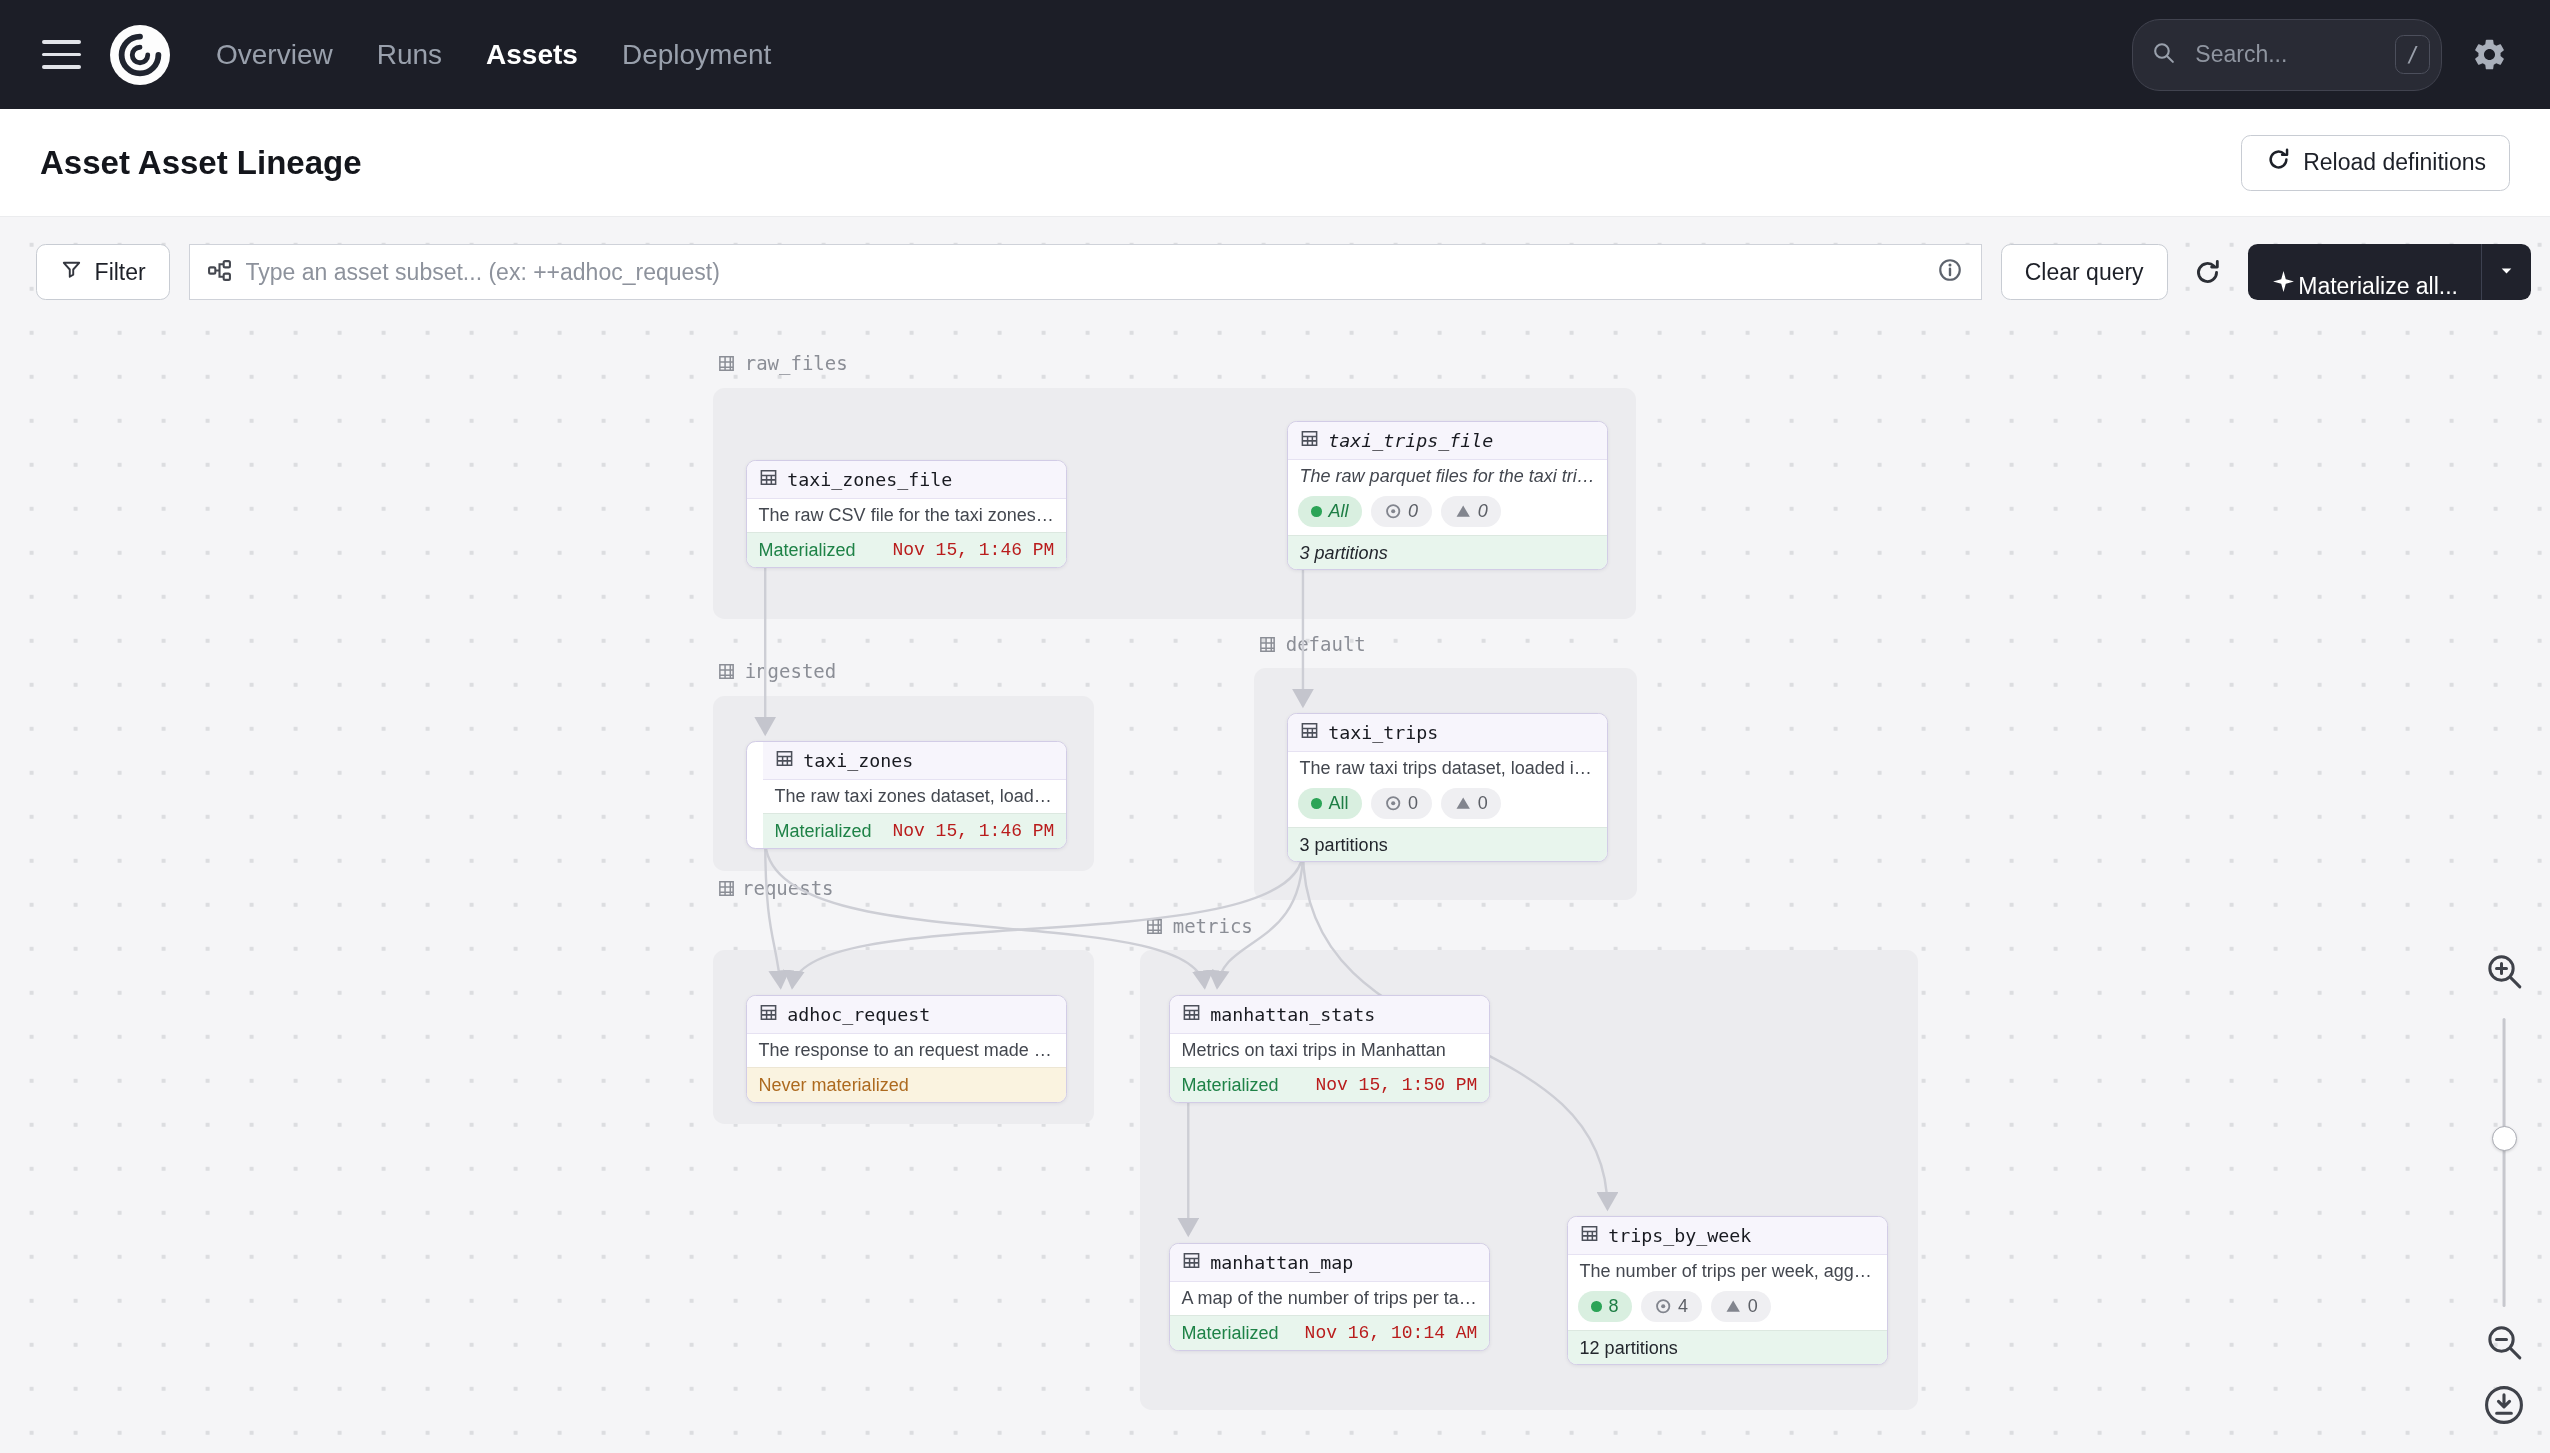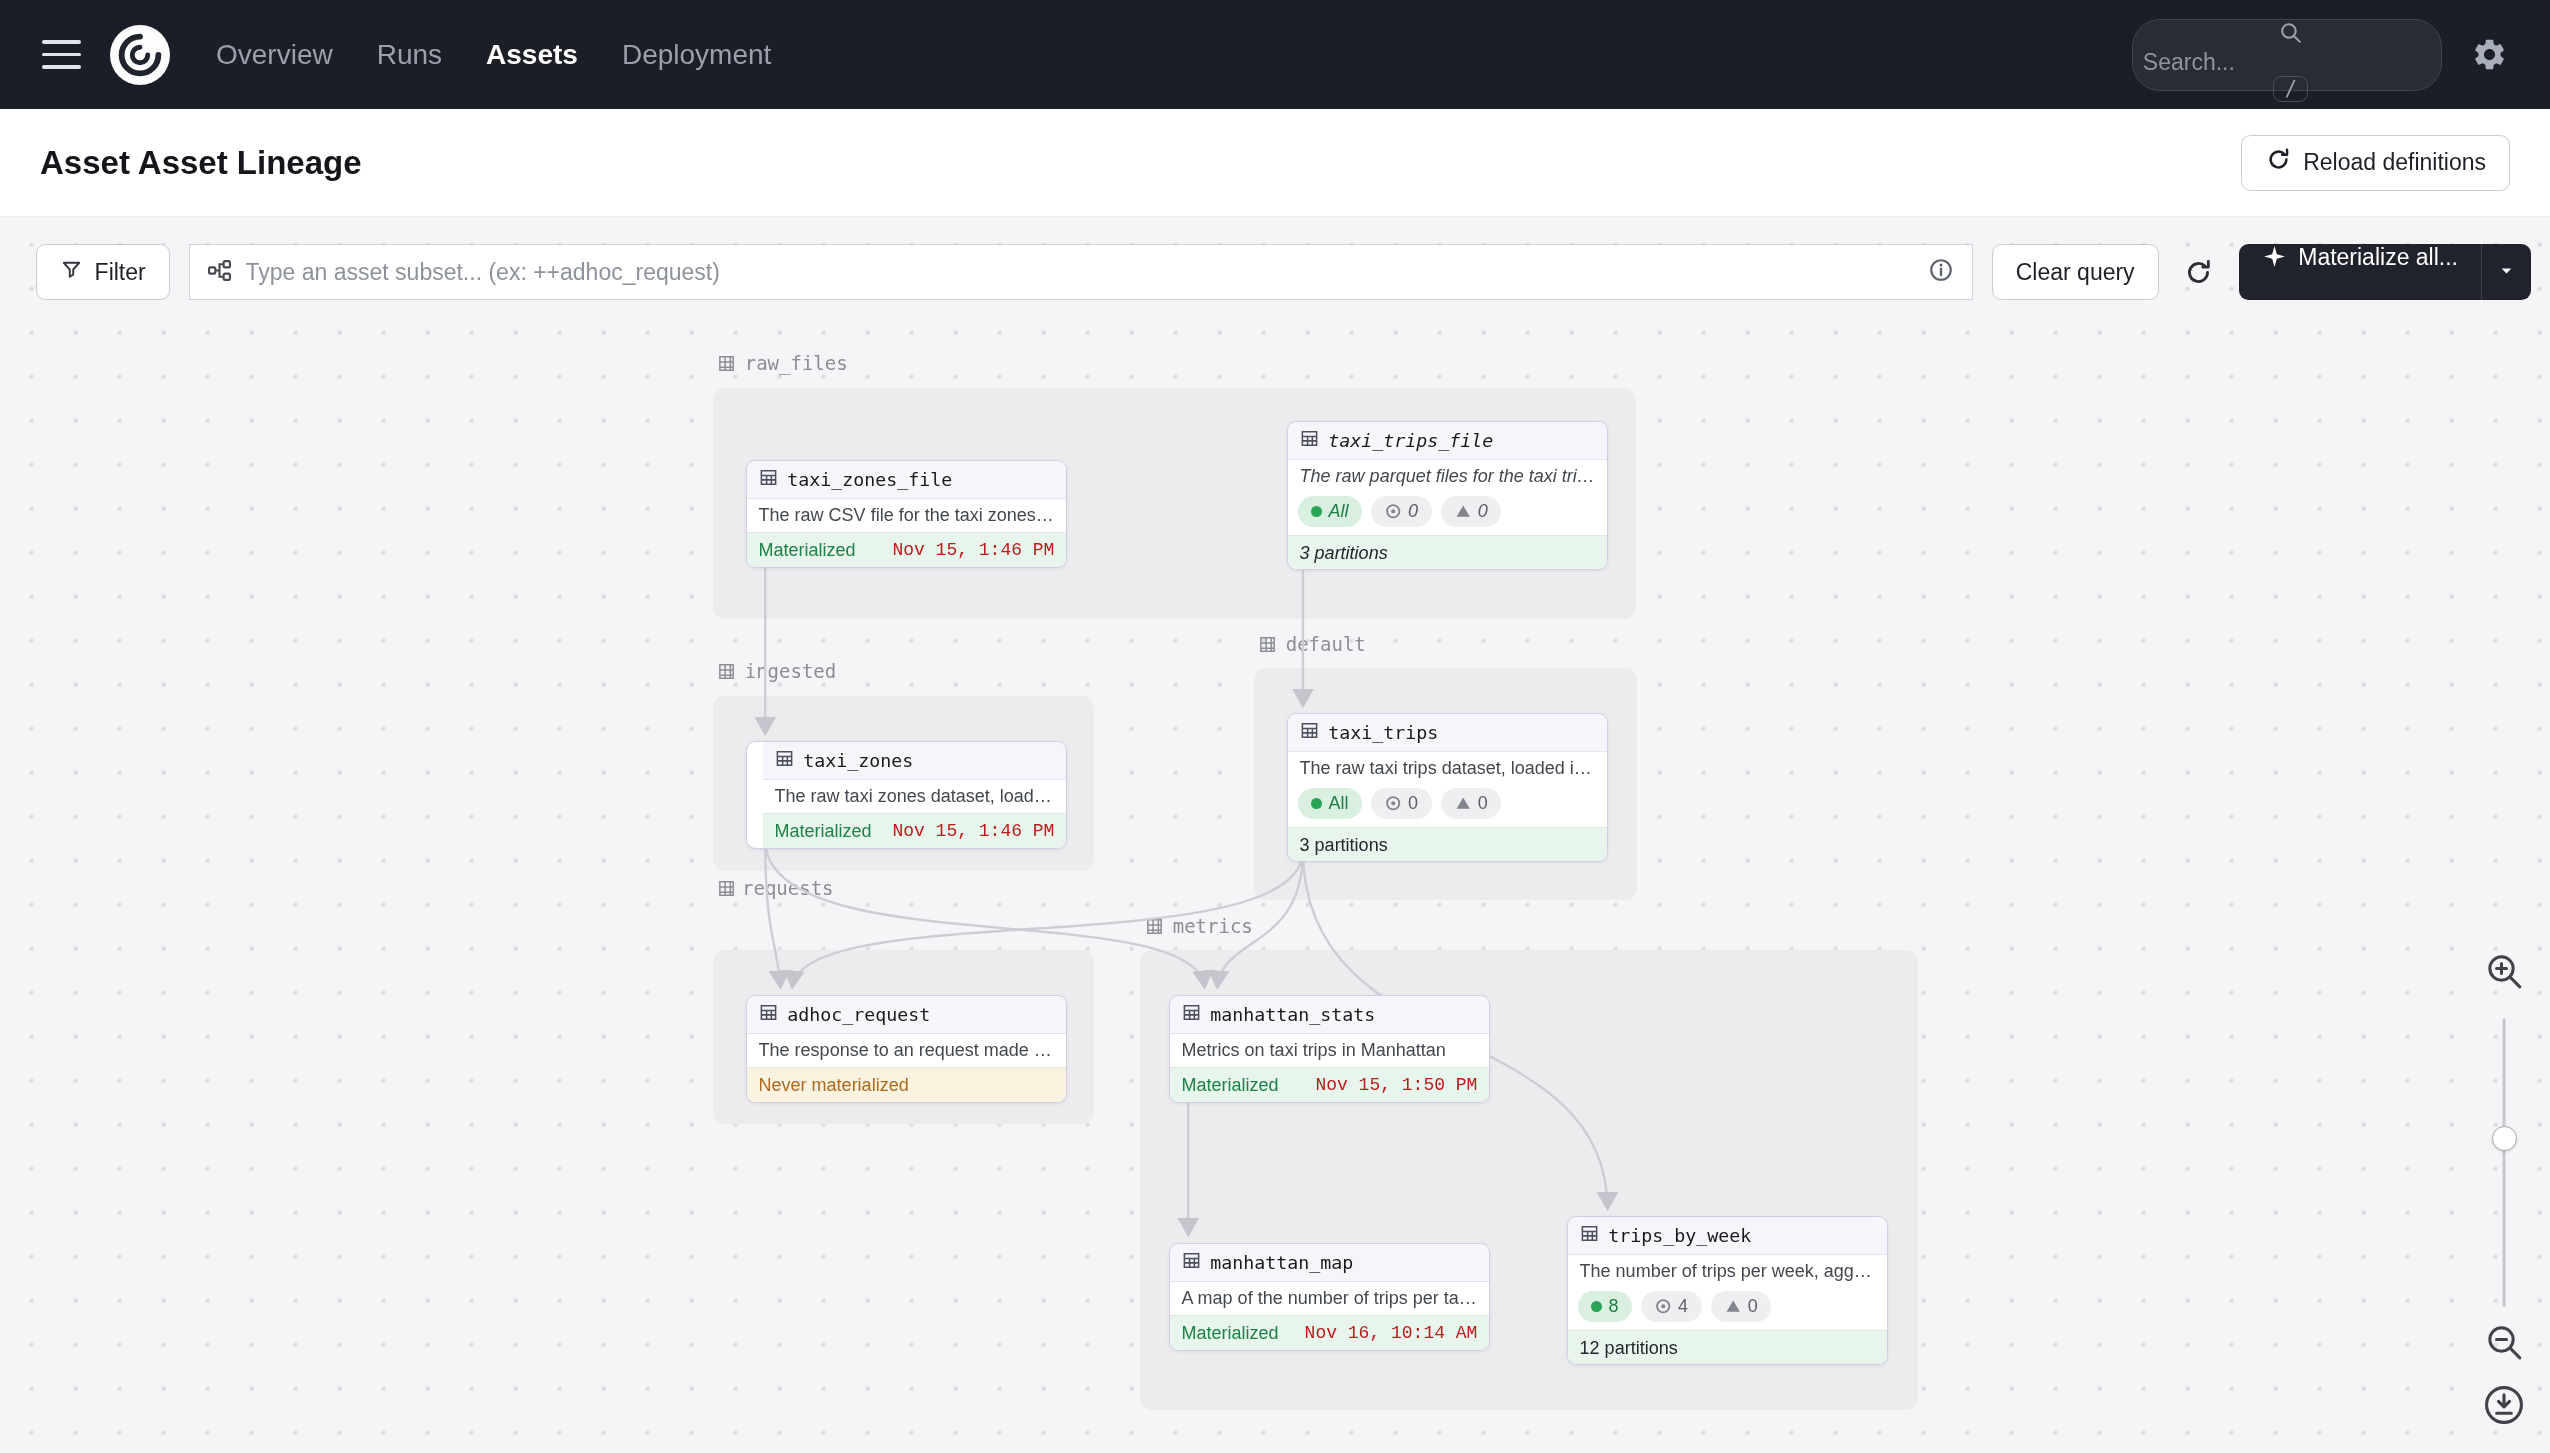--- a/index.html
+++ b/index.html
@@ -7,21 +7,21 @@
 
   
   .navbar { height:109px; background:#1c1e27; display:flex; align-items:center; padding:0 42px; }
   .hamburger { width:39px; height:29px; display:flex; flex-direction:column; justify-content:space-between; cursor:pointer; }
   .hamburger span { display:block; height:3.9px; border-radius:1.9px; background:#e2e4e9; }
   .logo { margin-left:29px; width:60px; height:60px; flex:0 0 auto; }
   .nav-links { display:flex; margin-left:46px; gap:44px; align-items:center; }
   .nav-link { font-size:28px; color:#99a0ac; text-decoration:none; cursor:pointer; }
   .nav-link.active { color:#ffffff; font-weight:700; }
   .nav-spacer { flex:1; }
-  .search-box { width:310px; height:72px; background:#292b35; border:1px solid #41434f; border-radius:28px; display:flex; align-items:center; padding:0 10.6px 0 18.3px; gap:0;flex-direction:column; }
+  .search-box { width:310px; height:72px; background:#292b35; border:1px solid #41434f; border-radius:28px; display:flex; align-items:center; padding:0 10.6px 0 18.3px; gap:19px; }
   .search-box svg { flex:0 0 auto; }
   .search-input { flex:1; min-width:0; background:transparent; border:none; outline:none; color:#d3d6dd; font-size:23px; font-family:"Liberation Sans",sans-serif; }
   .search-input::placeholder { color:#8f95a0; }
   .shortcut-badge { width:35px; height:39px; border:1px solid #4c4f5c; border-radius:8.7px; color:#9aa0ab; font-size:21px; display:flex; align-items:center; justify-content:center; font-family:"DejaVu Sans Mono",monospace; }
   .gear-btn { margin-left:29px; background:none; border:none; cursor:pointer; color:#a9afba; display:flex; }
 
   
   .page-header { height:108px; background:#fff; display:flex; align-items:center; justify-content:space-between; padding:0 40px; border-bottom:1px solid #ebecee; }
   .page-title { font-size:33px; font-weight:700; color:#14161c; }
   .btn { display:inline-flex; align-items:center; gap:11.6px; background:#fff; border:1px solid #c8ccd3; border-radius:9.6px; height:56px; padding:0 23px; font-size:23px; color:#1d2028; cursor:pointer; font-family:"Liberation Sans",sans-serif; white-space:nowrap; }
@@ -32,21 +32,21 @@
     background-image:radial-gradient(circle,#dcdde0 2.1px, transparent 2.3px);
     background-size:44px 44px; background-position:9.6px 5.8px; }
 
   
   .toolbar { position:absolute; left:36px; right:19px; top:27px; display:flex; align-items:center; gap:19px; z-index:10; }
   .query-input-wrap { flex:1; height:56px; background:#fff; border:1px solid #cfd2d9; border-radius:0; display:flex; align-items:center; padding:0 17.3px; gap:13.5px; }
   .query-input { flex:1; min-width:0; border:none; outline:none; font-size:23px; color:#2b2e35; font-family:"Liberation Sans",sans-serif; }
   .query-input::placeholder { color:#8d929c; }
   .icon-btn { background:none; border:none; cursor:pointer; color:#2b2e35; display:flex; align-items:center; justify-content:center; padding:0 5.8px; }
   .materialize { height:56px; background:#20222c; color:#fff; border-radius:9.6px; display:flex; align-items:stretch; overflow:hidden; cursor:pointer; }
-  .materialize-main { display:flex; align-items:flex-start; gap:11px; padding:0 23px; font-size:23px; }
+  .materialize-main { display:flex; align-items:flex-end; gap:2px; padding:0 23px; font-size:23px;margin-top:36px; }
   .materialize-caret { width:50px; border-left:1px solid #3d4150; display:flex; align-items:center; justify-content:center; }
 
   
   .group-box { position:absolute; background:#ececef; border-radius:11.6px; z-index:1; }
   .group-label { position:absolute; display:flex; align-items:center; gap:8.7px; font-family:"DejaVu Sans Mono",monospace; font-size:19px; color:#8b8e96; z-index:2; cursor:pointer; }
 
   
   .edges { position:absolute; left:0; top:0; z-index:2; pointer-events:none; }
   .edge { fill:none; stroke:#cdced5; stroke-width:2.5px; }
 

